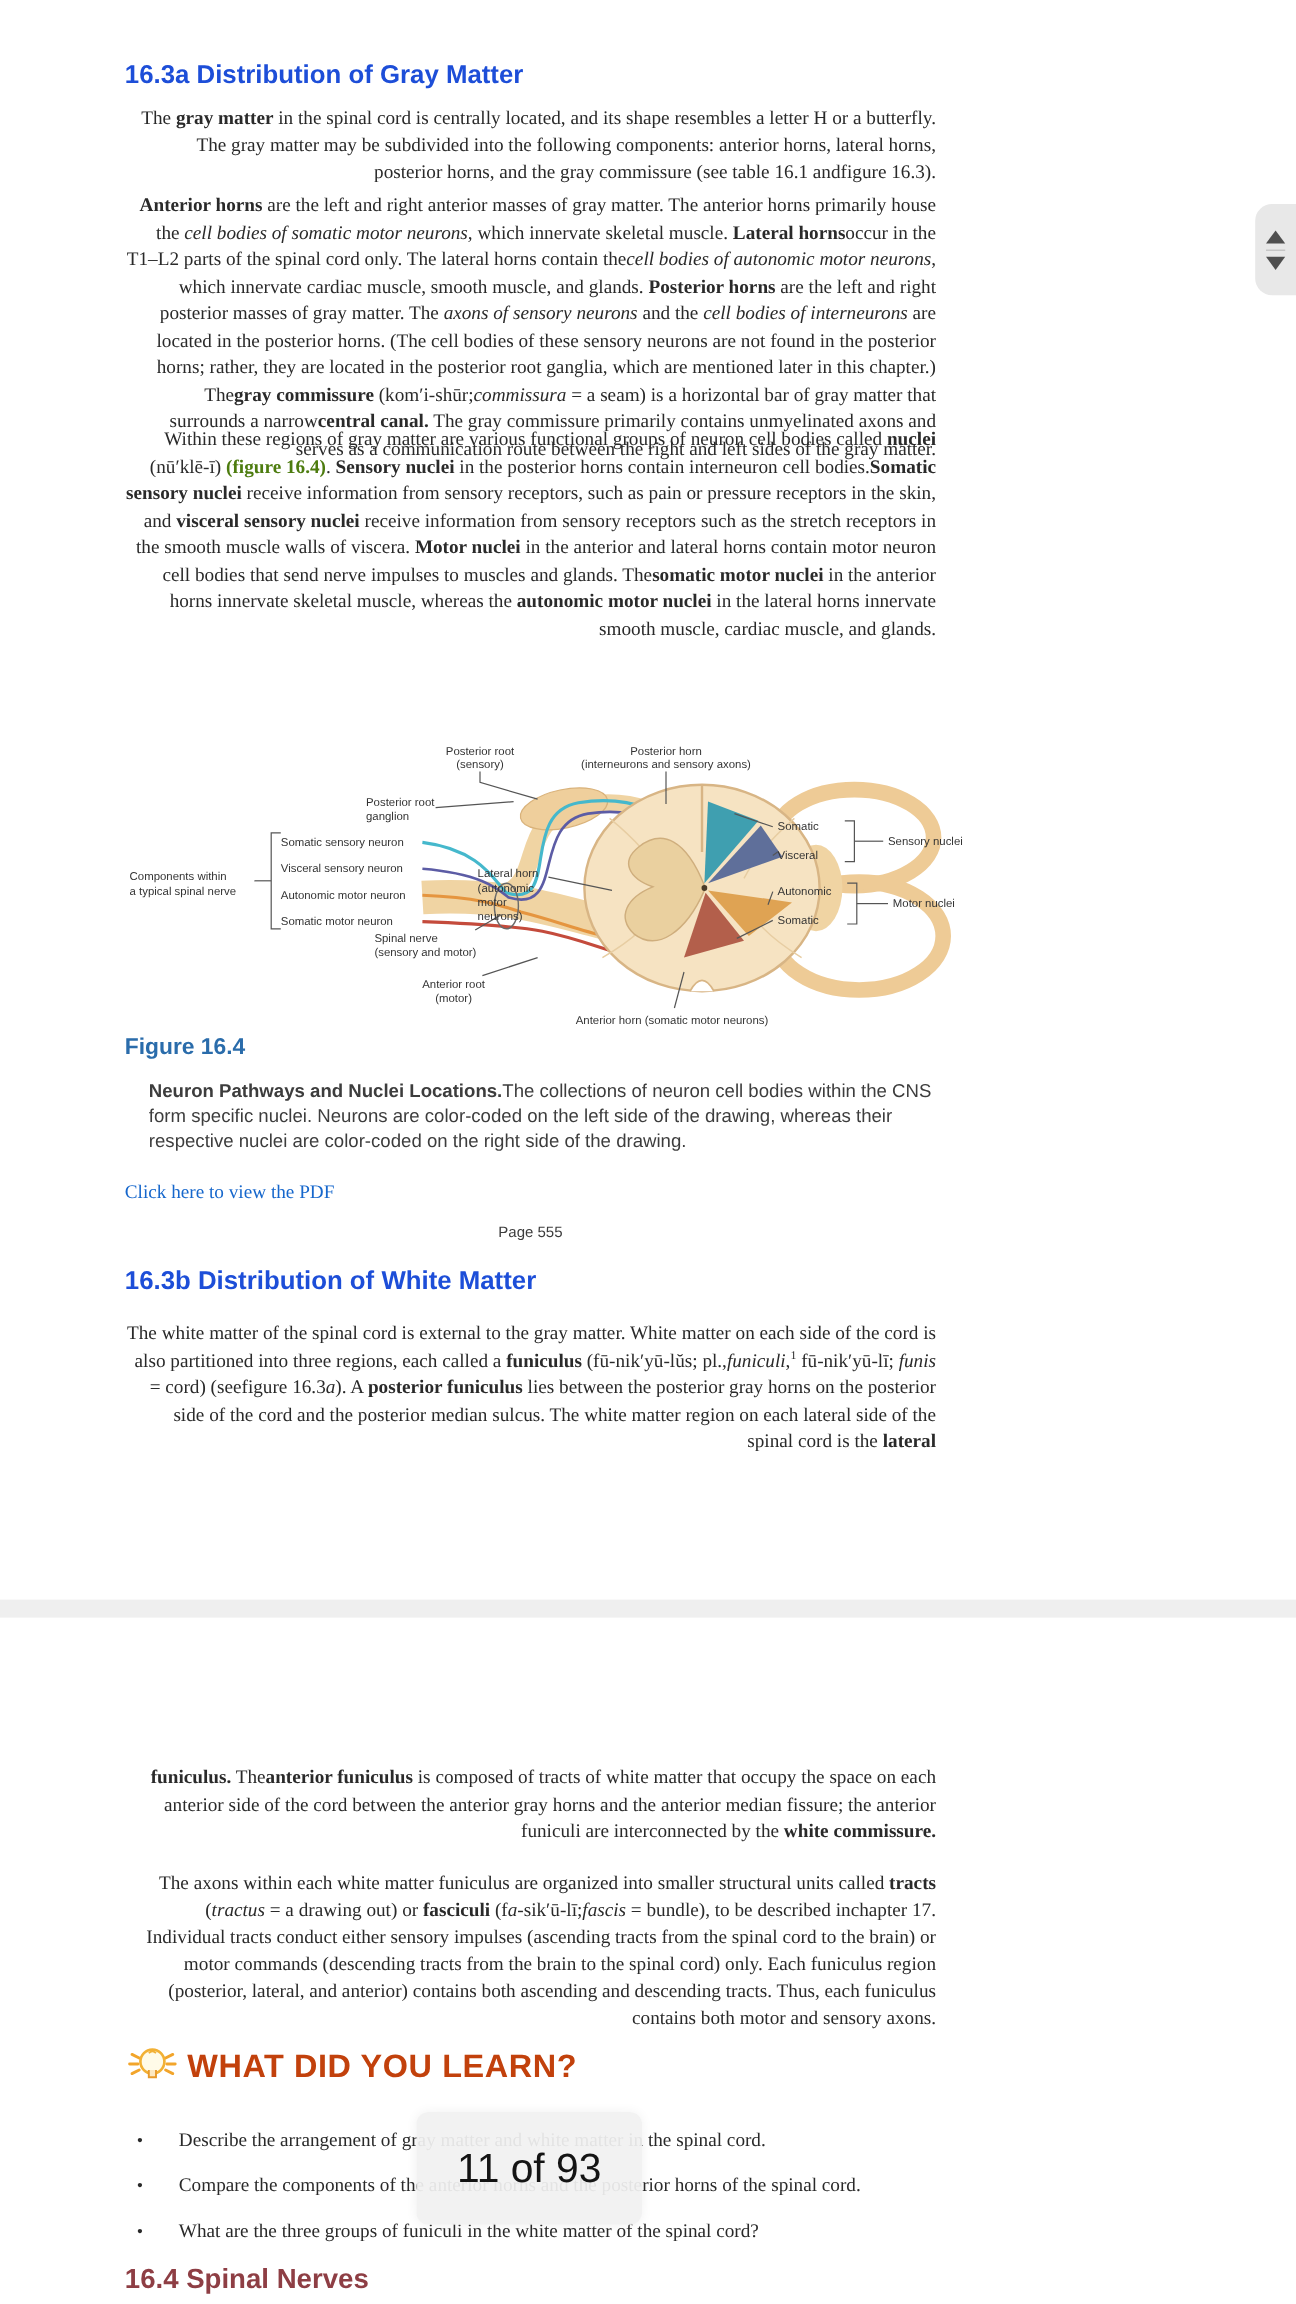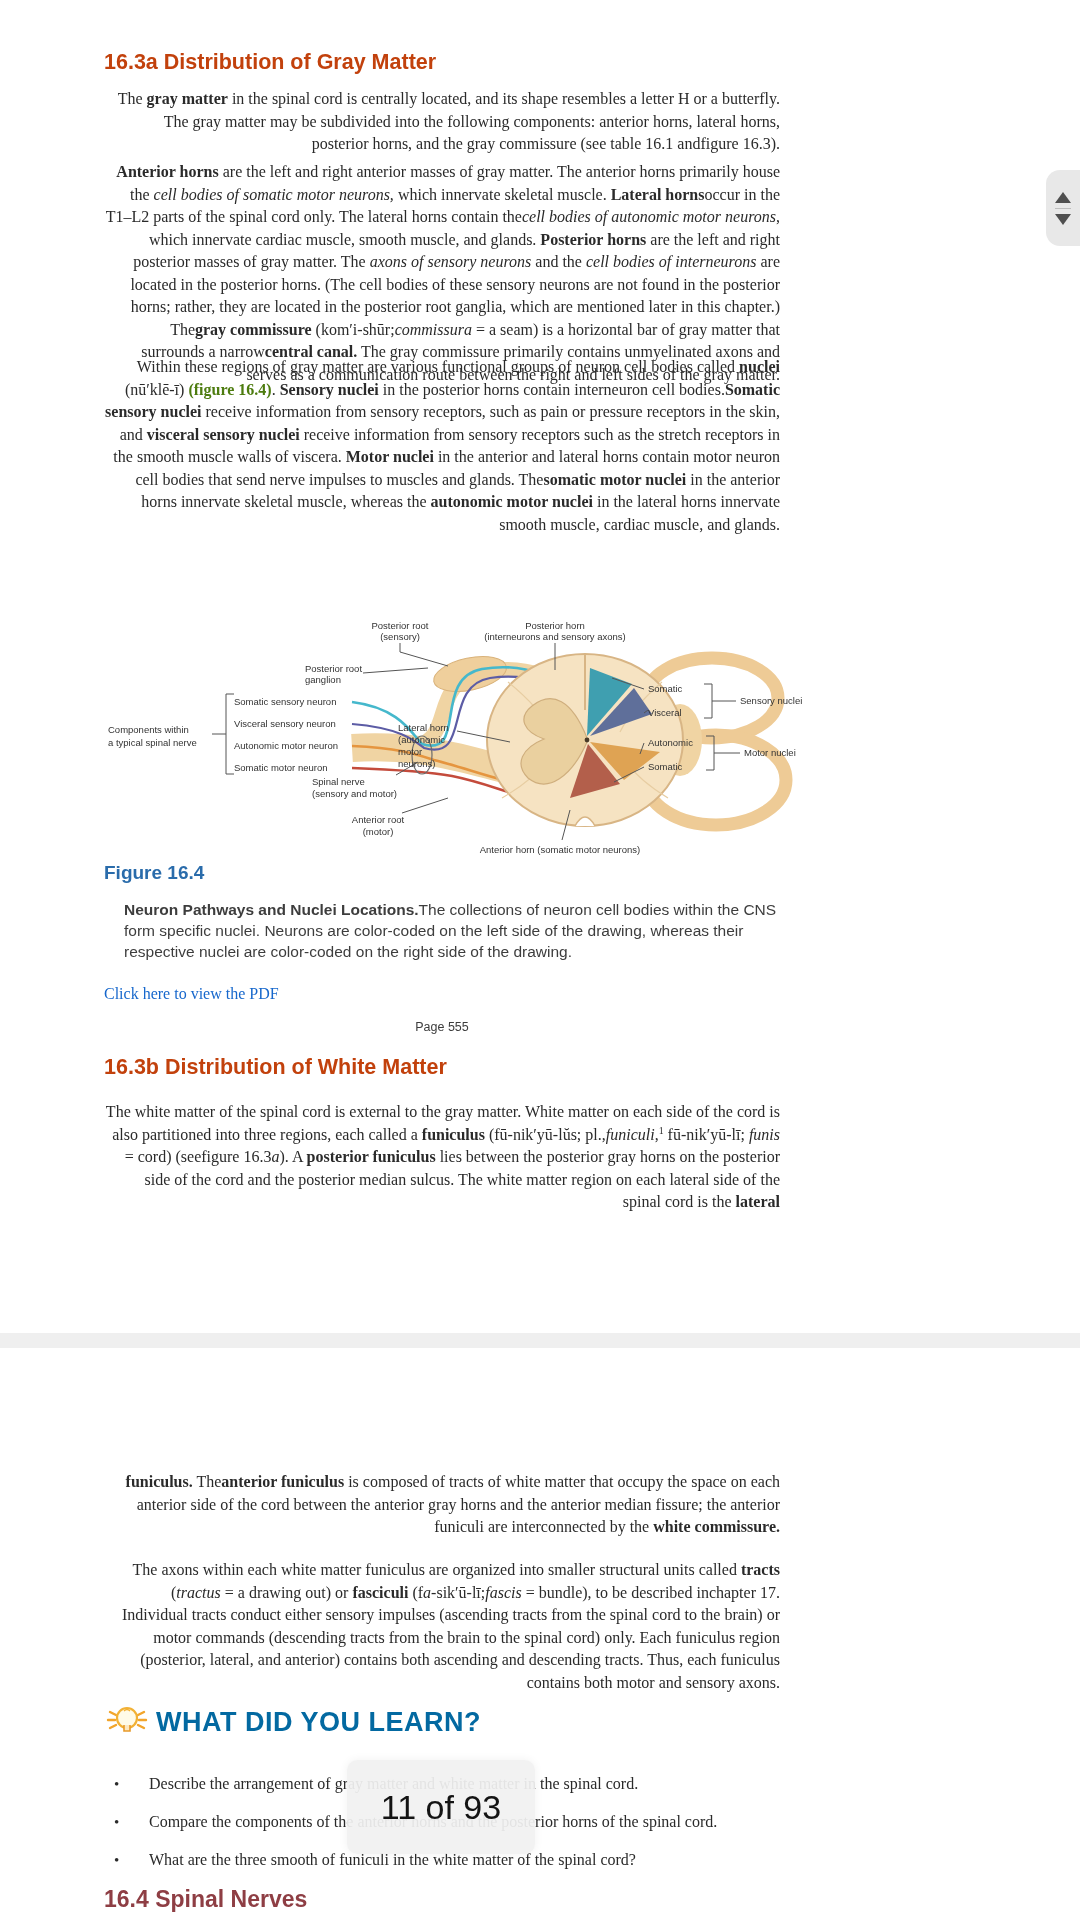--- a/index.html
+++ b/index.html
@@ -5,28 +5,28 @@
   html,body{margin:0;padding:0;background:#fff;}
   .page{position:relative;width:1080px;height:1920px;background:#ffffff;overflow:hidden;
         font-family:"Liberation Serif", serif;color:#1f1f1f;}
   .abs{position:absolute;left:104px;width:676px;}
   .body-text{font-size:16px;line-height:22.5px;color:#2a2a2a;text-align:right;}
   .b{font-weight:bold;}
   .i{font-style:italic;}
   .sup{vertical-align:super;font-size:0.62em;line-height:0;}
   .figblue{color:#4d7c0f;}
   h1.sec{font-family:"Liberation Sans", sans-serif;font-weight:bold;font-size:21.5px;
-         color:#c2410c;margin:0;}
+         color:#1d4ed8;margin:0;}
   .fig-h{font-family:"Liberation Sans", sans-serif;font-weight:bold;font-size:19px;color:#2a6cab;}
   .caption{font-family:"Liberation Sans", sans-serif;font-size:15.5px;line-height:21px;color:#3d3d3d;}
   .pdf-link{font-size:16px;color:#1667cc;cursor:pointer;}
   .page-label{font-family:"Liberation Sans", sans-serif;font-size:12.5px;color:#3c3c3c;text-align:center;}
   .band{position:absolute;left:0;width:1080px;height:15px;background:#efefef;}
   .wdyl{display:flex;align-items:center;gap:6px;}
-  .wdyl-title{font-family:"Liberation Sans", sans-serif;font-weight:bold;font-size:27px;color:#0369a1;letter-spacing:0.5px;}
+  .wdyl-title{font-family:"Liberation Sans", sans-serif;font-weight:bold;font-size:27px;color:#c2410c;letter-spacing:0.5px;}
   ul.questions{list-style:none;margin:0;padding:0;}
   ul.questions li{position:relative;padding-left:45px;margin-bottom:15px;font-size:16px;line-height:23px;color:#2a2a2a;}
   ul.questions li .dot{position:absolute;left:10px;top:1px;font-size:15px;}
   .next-h{font-family:"Liberation Sans", sans-serif;font-weight:bold;font-size:23px;color:#8e3e44;margin:0;}
   .overlay{position:absolute;left:347px;top:1760px;width:188px;height:94px;border-radius:10px;
            background:rgba(241,241,241,0.93);box-shadow:0 0 10px rgba(0,0,0,0.06);
            display:flex;align-items:center;justify-content:center;}
   .overlay-text{font-family:"Liberation Sans", sans-serif;font-size:34px;color:#141414;}
   .scroller{position:absolute;right:0;top:170px;width:34px;height:76px;background:#e8e8e8;
             border-radius:14px 0 0 14px;display:flex;flex-direction:column;align-items:center;
@@ -165,21 +165,21 @@
       <circle cx="23" cy="20" r="10" fill="#fffbe8" stroke="#f2b135" stroke-width="2.2"></circle>
       <path d="M20,27 L20,33 L26,33 L26,27" fill="#fde8c0" stroke="#e89a2a" stroke-width="1.6"></path>
       <path d="M20,13 q3,-3 6,0" fill="none" stroke="#f2b135" stroke-width="1.4"></path>
     </svg>
     <span class="wdyl-title">WHAT DID YOU LEARN?</span>
   </div>
 
   <ul class="questions abs" style="top:1772px;">
     <li><span class="dot">•</span><span>Describe the arrangement of gray matter and white matter in the spinal cord.</span></li>
     <li><span class="dot">•</span><span>Compare the components of the anterior horns and the posterior horns of the spinal cord.</span></li>
-    <li><span class="dot">•</span><span>What are the three smooth of funiculi in the white matter of the spinal cord?</span></li>
+    <li><span class="dot">•</span><span>What are the three groups of funiculi in the white matter of the spinal cord?</span></li>
   </ul>
 
   <h1 class="next-h abs" style="top:1886px;">16.4 Spinal Nerves</h1>
 
   <div class="overlay">
     <span class="overlay-text">11 of 93</span>
   </div>
 
   <div class="scroller">
     <div class="tri-up"></div>

